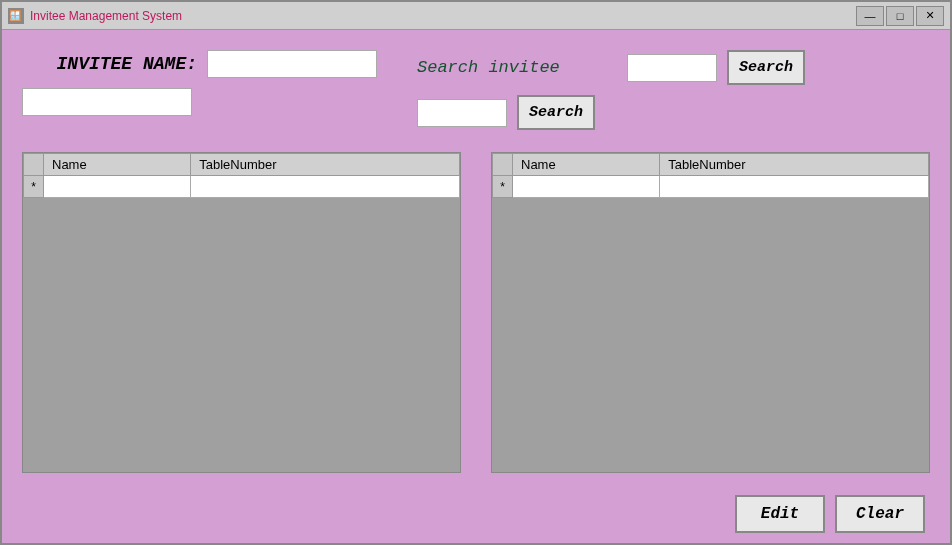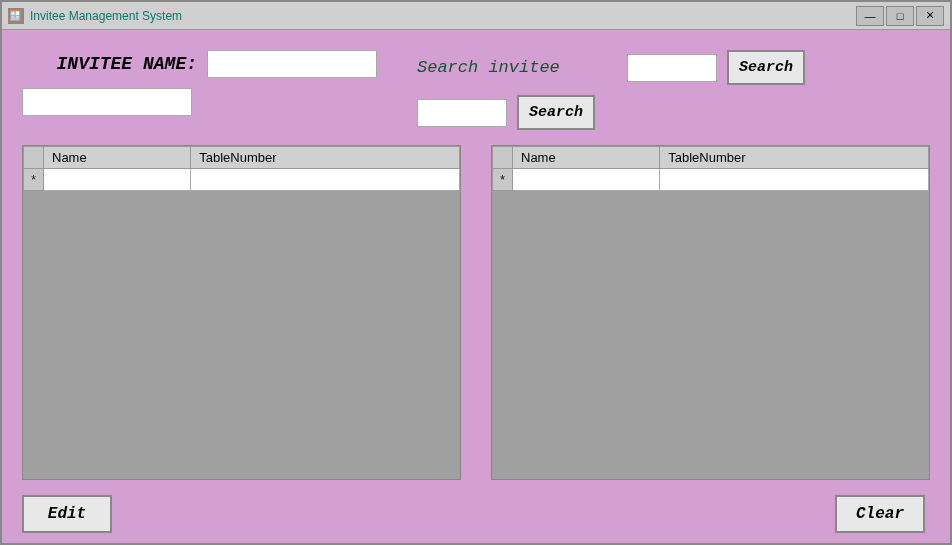--- a/index.html
+++ b/index.html
@@ -48,21 +48,21 @@
       background: #888;
       display: flex;
       align-items: center;
       justify-content: center;
       font-size: 10px;
     }
 
     .title-bar-title {
       font-size: 12px;
       font-family: 'Segoe UI', Arial, sans-serif;
-      color: #0f766e;
+      color: #be185d;
     }
 
     .title-bar-buttons {
       display: flex;
       gap: 2px;
     }
 
     .title-btn {
       width: 28px;
       height: 20px;
@@ -75,21 +75,21 @@
       cursor: pointer;
       font-family: Arial, sans-serif;
     }
 
     .content {
       flex: 1;
       background: #d4a0d4;
       padding: 20px 20px 10px 20px;
       display: flex;
       flex-direction: column;
-      gap: 10px;
+      gap: 17px;
     }
 
     .top-section {
       display: flex;
       align-items: flex-start;
       gap: 0;
     }
 
     .left-form {
       display: flex;
@@ -223,21 +223,21 @@
     .data-table .row-marker {
       background: #c8c8c8;
       border: 1px solid #999;
       width: 20px;
       text-align: center;
       font-size: 12px;
     }
 
     .bottom-buttons {
       display: flex;
-      justify-content: space-between;
+      justify-content: flex-end;
       gap: 10px;
       margin-top: 5px;
       padding-right: 5px;
     }
 
     .btn-bottom {
       height: 38px;
       min-width: 90px;
       background: #e8e8e8;
       border: 2px solid #888;

